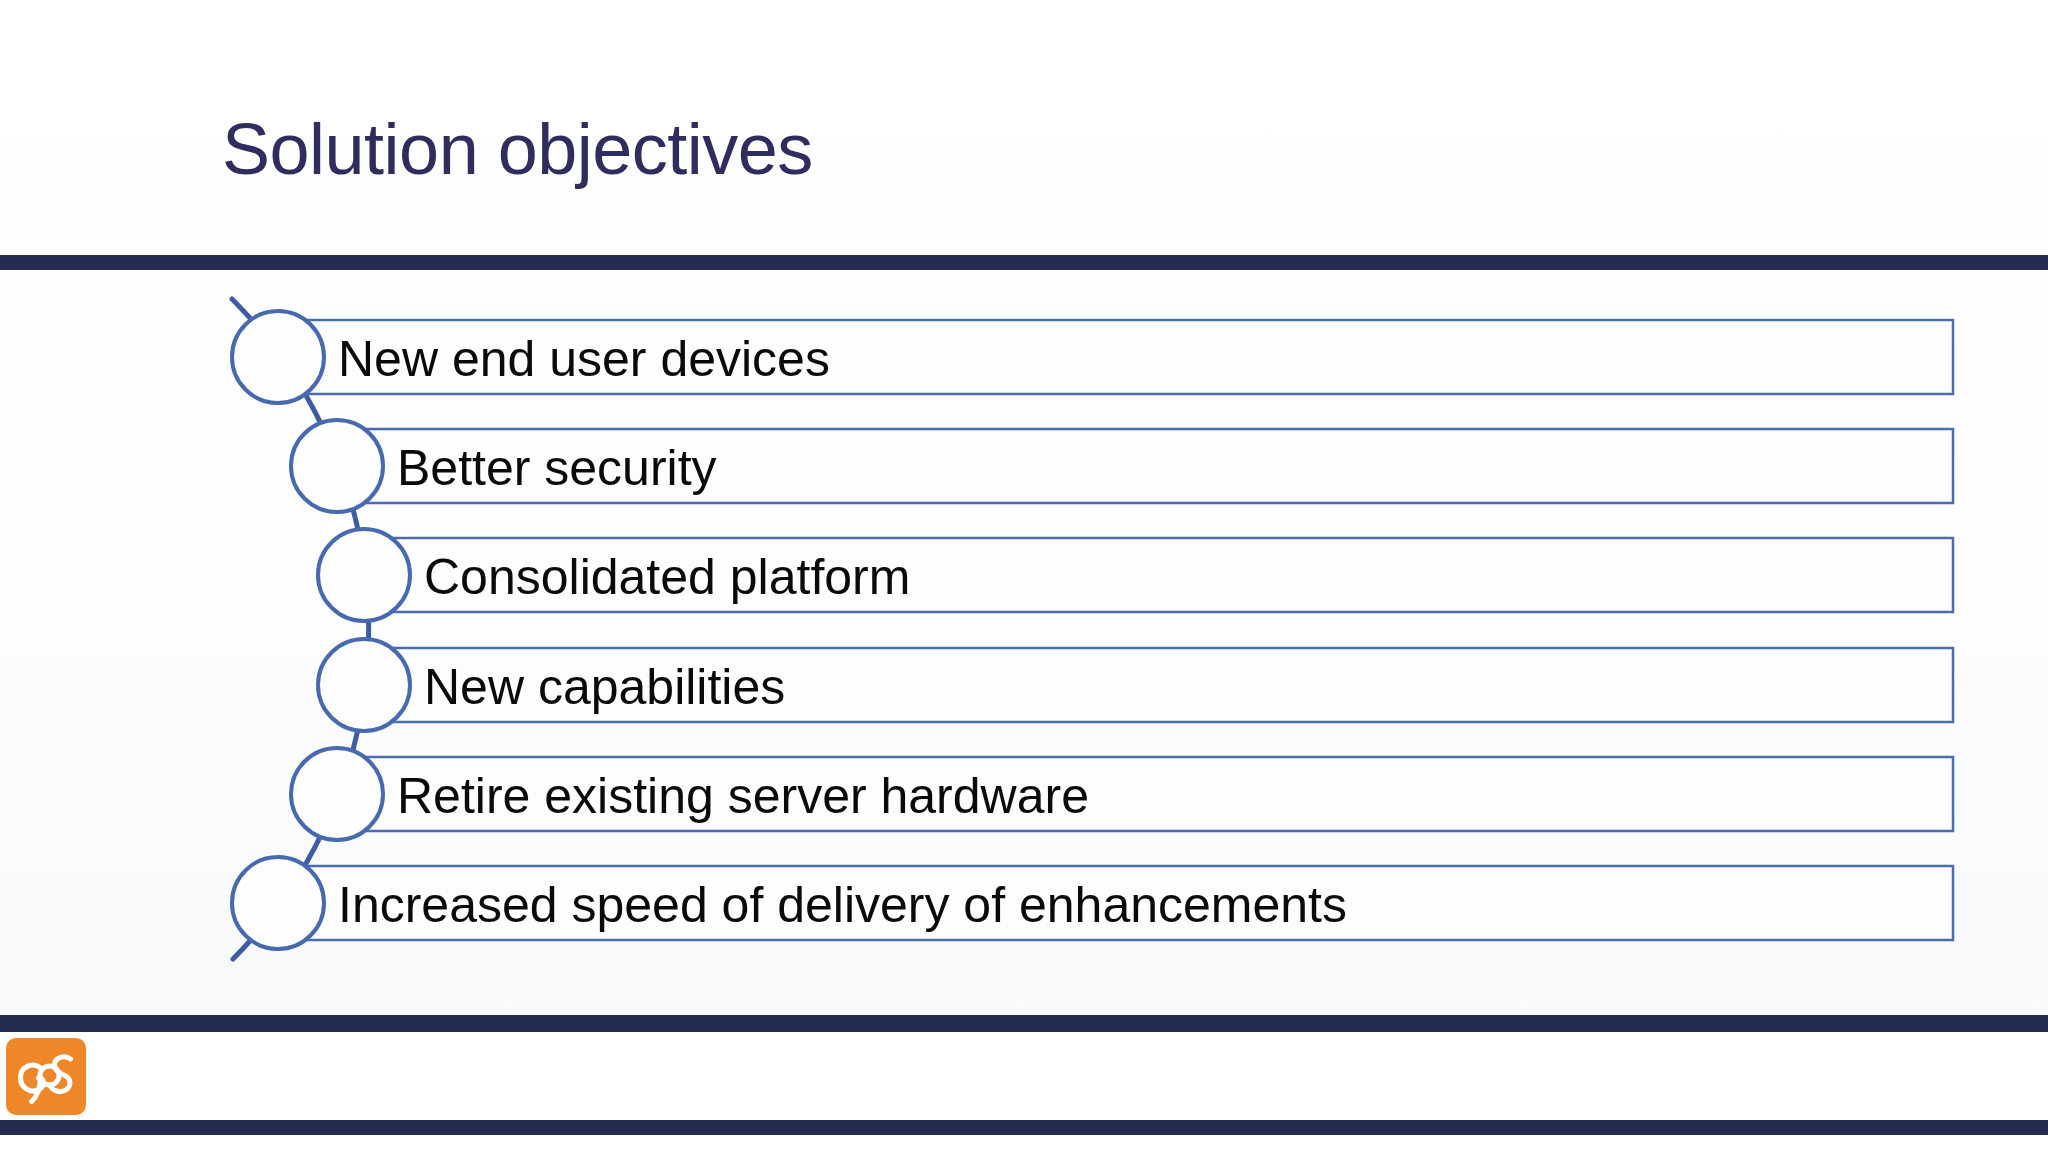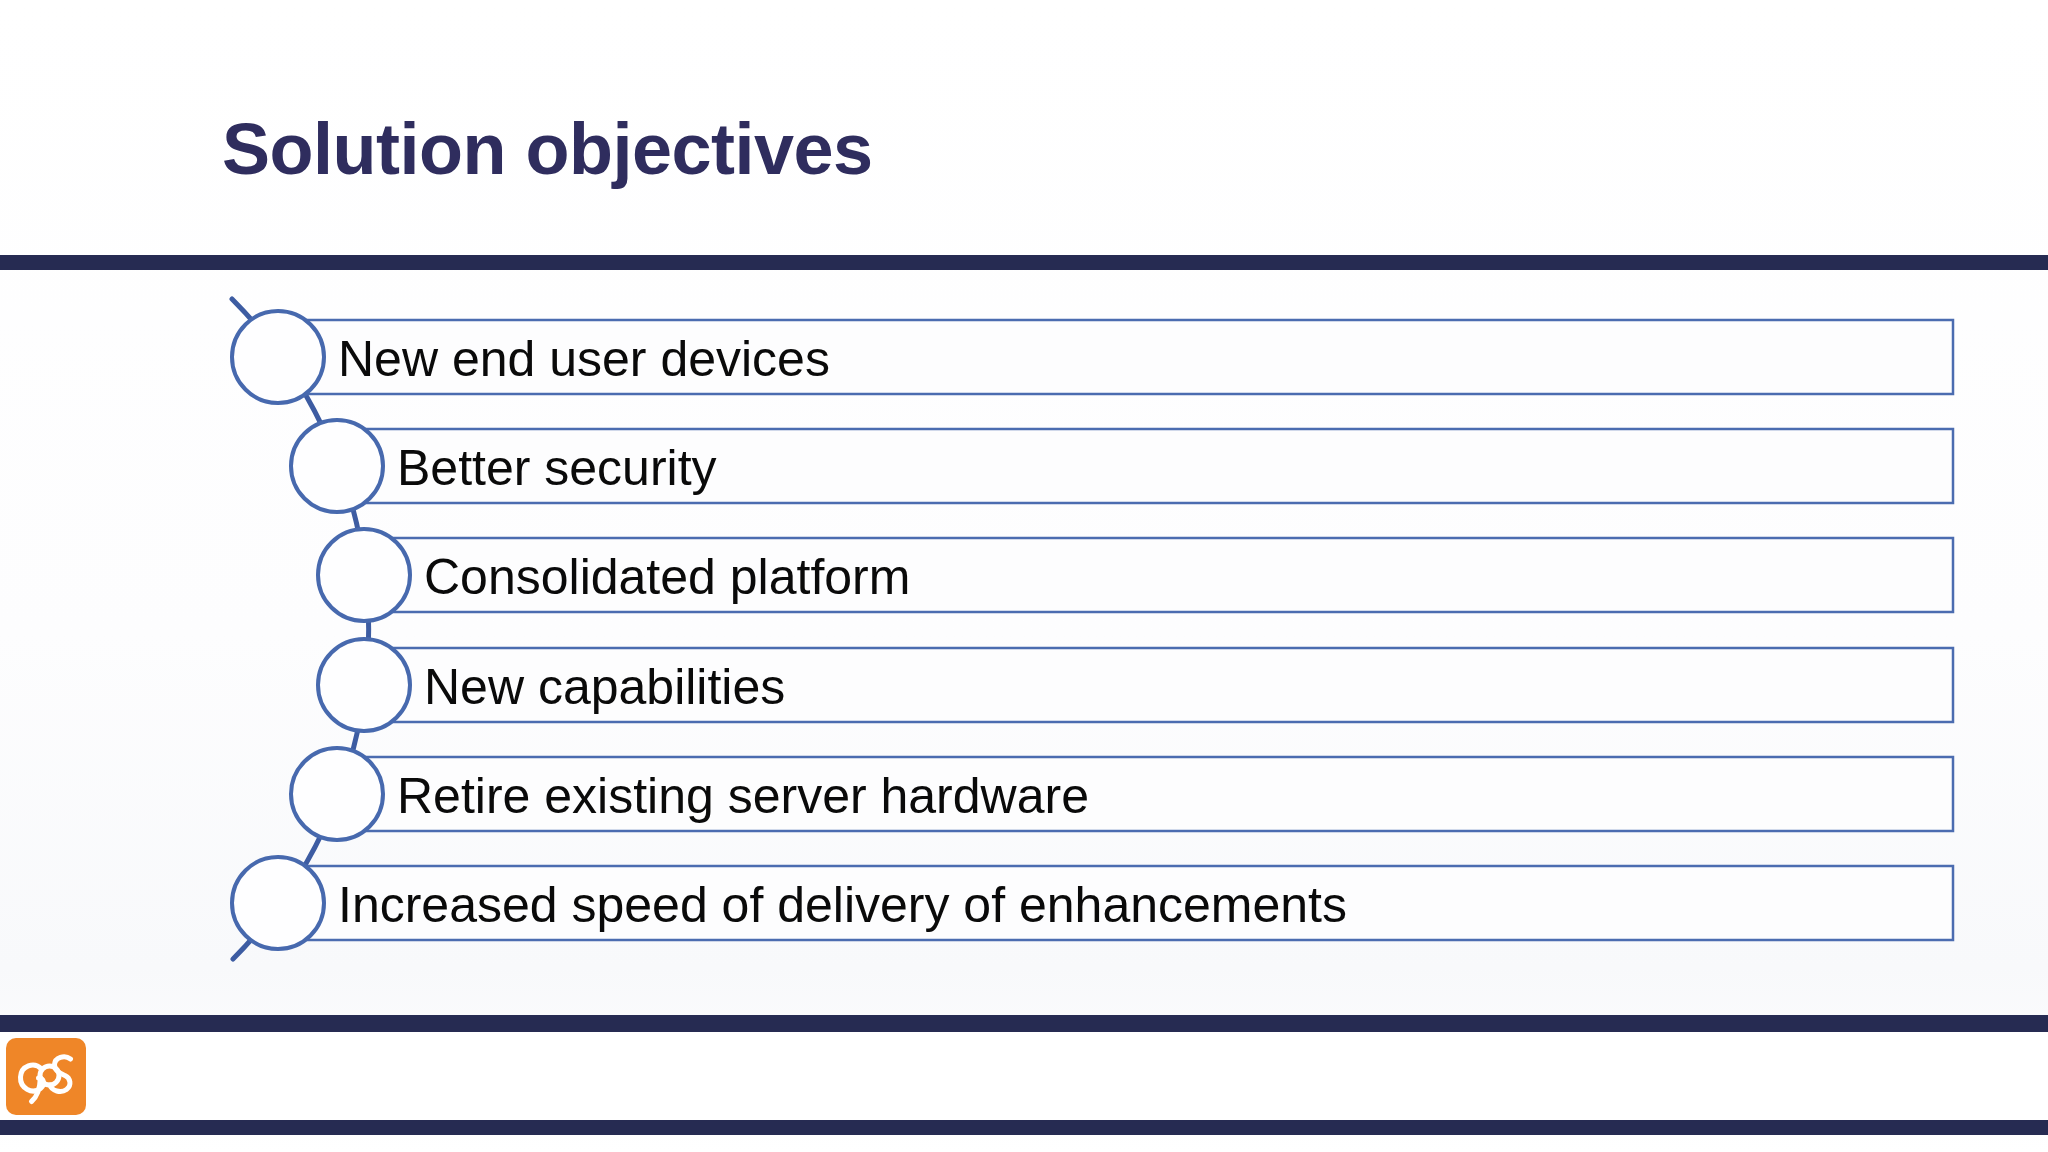--- a/index.html
+++ b/index.html
@@ -4,21 +4,21 @@
 <style>
   html,body{margin:0;padding:0;}
   body{
     width:2048px;height:1152px;overflow:hidden;position:relative;
     background:linear-gradient(180deg,#ffffff 0%,#fdfdfe 55%,#f8f9fb 84%,#ffffff 100%);
     font-family:"Liberation Sans",sans-serif;
   }
   .abs{position:absolute;}
   .title{
     left:222px;top:108px;
-    font-size:72px;font-weight:700;letter-spacing:-0.5px;
+    font-size:72px;font-weight:400;letter-spacing:-0.5px;
     color:#2f2d5e;white-space:nowrap;
   }
   .navy-bar{left:0;width:2048px;background:#262b52;}
   .bar-top{top:255px;height:15px;}
   .bar-bottom-1{top:1015px;height:17px;}
   .bar-bottom-2{top:1120px;height:15px;}
   .footer-strip{left:0;top:1032px;width:2048px;height:88px;background:#ffffff;}
   .diagram{left:0;top:0;}
   .connector{fill:none;stroke:#3d5ca2;stroke-width:5;stroke-linecap:round;}
   .obox{fill:#fdfdfe;stroke:#4b6cb0;stroke-width:2.5;}

